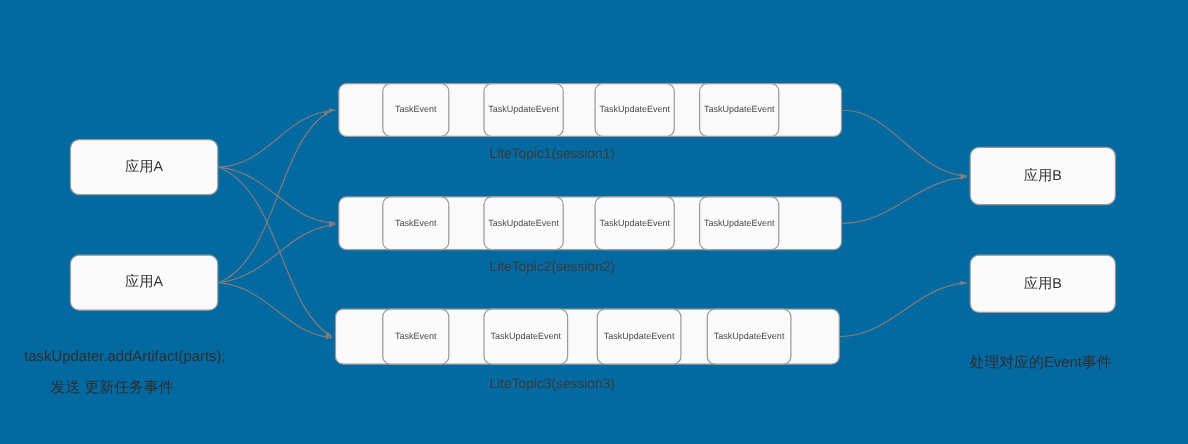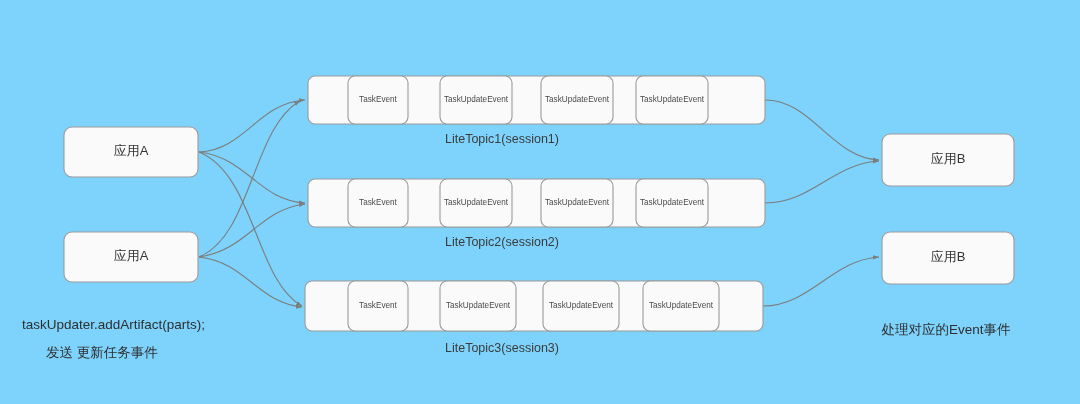--- a/index.html
+++ b/index.html
@@ -10,21 +10,21 @@
   body {
     width: 1080px;
     height: 404px;
     overflow: hidden;
     font-family: "Liberation Sans", "DejaVu Sans", sans-serif;
   }
   #diagram-root {
     position: relative;
     width: 1080px;
     height: 404px;
-    background: #7dd3fc;
+    background: #0369a1;
   }
   svg#diagram-canvas {
     position: absolute;
     top: 0;
     left: 0;
     width: 1080px;
     height: 404px;
     display: block;
   }
   .node-rect {

